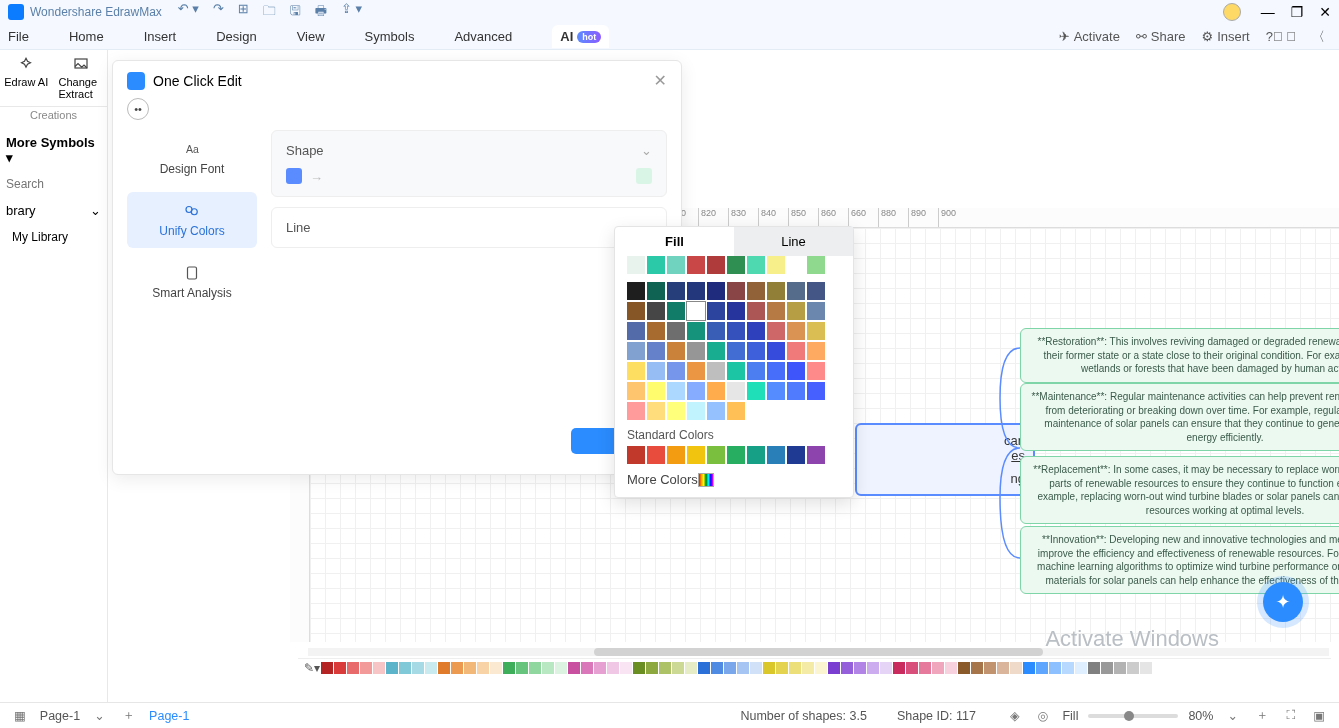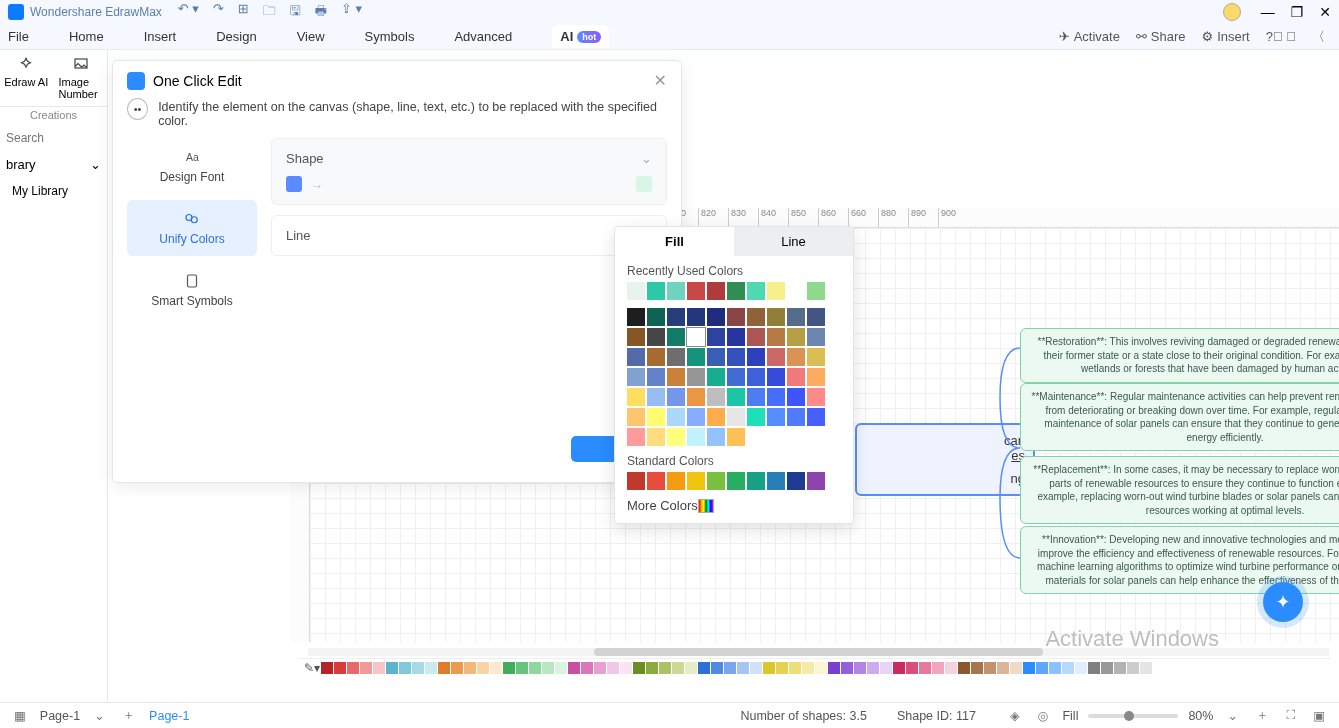--- a/index.html
+++ b/index.html
@@ -169,24 +169,25 @@
         <svg viewBox="0 0 24 24">
             <path fill="none" stroke="#444" stroke-width="1.6" d="M12 3l2 4 4 2-4 2-2 4-2-4-4-2 4-2z"></path>
           </svg>
         <span>Edraw AI</span>
       </div>
       <div class="ai-btn">
         <svg viewBox="0 0 24 24">
             <rect x="4" y="4" width="16" height="12" fill="none" stroke="#444" stroke-width="1.6"></rect>
             <path fill="none" stroke="#444" stroke-width="1.6" d="M4 14l4-4 5 5 3-3 4 4"></path>
           </svg>
-        <span>Image Number</span>
+        <span>Change Extract</span>
       </div>
     </div>
     <div class="group-label">Creations</div>
+    <div class="more-sym"><span>More Symbols</span> ▾</div>
     <div class="search-row"><input style="width: 96%; border: none; outline: none; font-size: 12px;" placeholder="Search"></div>
     <div class="lib-row">
         <span>brary</span>
         <span>⌄</span>
       </div>
     <div class="lib-row-sub">My Library</div>
   </div>
 
   <div class="canvas-wrap">
 
@@ -316,42 +317,41 @@
 </div>
 
 <div class="modal">
   <div class="modal-head">
     <div class="blue-icon"></div>
     <span class="title">One Click Edit</span>
     <span class="modal-close">✕</span>
   </div>
   <div class="modal-helper">
     <div class="bot-face">••</div>
-    <span>Identify the element on the canvas (shape, line, text, etc.) to be replaced with the specified color.</span>
   </div>
   <div class="modal-body">
     <div class="mode-col">
       <div class="mode-item">
         <svg viewBox="0 0 24 24">
             <text x="4" y="17" font-size="14" fill="#555">Aa</text>
           </svg>
         <span>Design Font</span>
       </div>
       <div class="mode-item active">
         <svg viewBox="0 0 24 24">
             <circle cx="8" cy="10" r="4" fill="none" stroke="#2b72d9" stroke-width="1.6"></circle>
             <circle cx="15" cy="13" r="4" fill="none" stroke="#2b72d9" stroke-width="1.6"></circle>
           </svg>
         <span>Unify Colors</span>
       </div>
       <div class="mode-item">
         <svg viewBox="0 0 24 24">
             <rect x="6" y="4" width="12" height="16" rx="2" fill="none" stroke="#555" stroke-width="1.6"></rect>
           </svg>
-        <span>Smart Symbols</span>
+        <span>Smart Analysis</span>
       </div>
     </div>
     <div class="form-col">
       <div class="form-box shape">
         <div class="form-row-label">
           <span>Shape</span>
           <span class="arrow-ico">⌄</span>
         </div>
         <div class="swatch-row">
           <div class="swatch" style="background:#5b8cff;"></div>
@@ -367,21 +367,20 @@
       <div class="apply-btn"></div>
     </div>
   </div>
 </div>
 
 <div class="picker">
   <div class="picker-tabs">
     <div class="picker-tab fill">Fill</div>
     <div class="picker-tab line">Line</div>
   </div>
-  <div class="picker-sec-label">Recently Used Colors</div>
   <div class="picker-grid" id="recentGrid">
       <div class="c" style="background: rgb(232, 243, 238);"></div>
       <div class="c" style="background: rgb(43, 201, 168);"></div>
       <div class="c" style="background: rgb(111, 211, 192);"></div>
       <div class="c" style="background: rgb(201, 71, 71);"></div>
       <div class="c" style="background: rgb(176, 59, 59);"></div>
       <div class="c" style="background: rgb(47, 143, 83);"></div>
       <div class="c" style="background: rgb(79, 217, 176);"></div>
       <div class="c" style="background: rgb(247, 240, 138);"></div>
       <div class="c" style="background: rgb(255, 255, 255);"></div>

